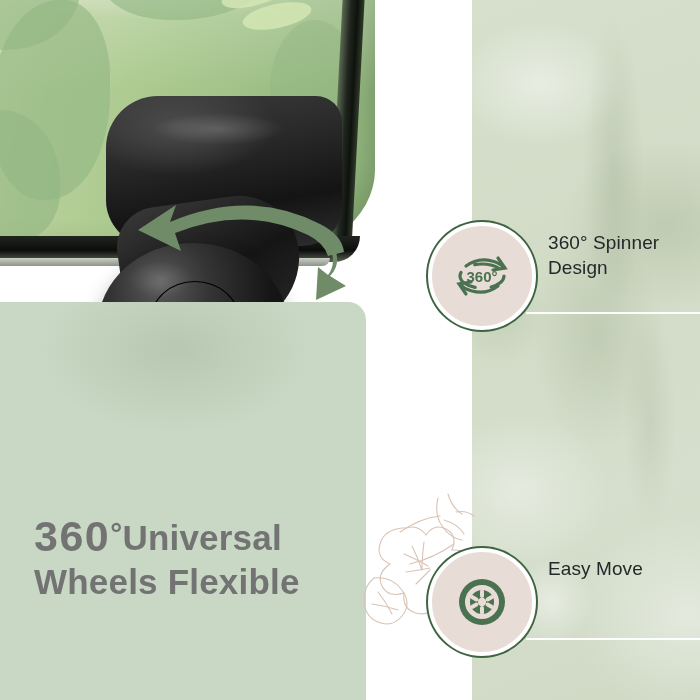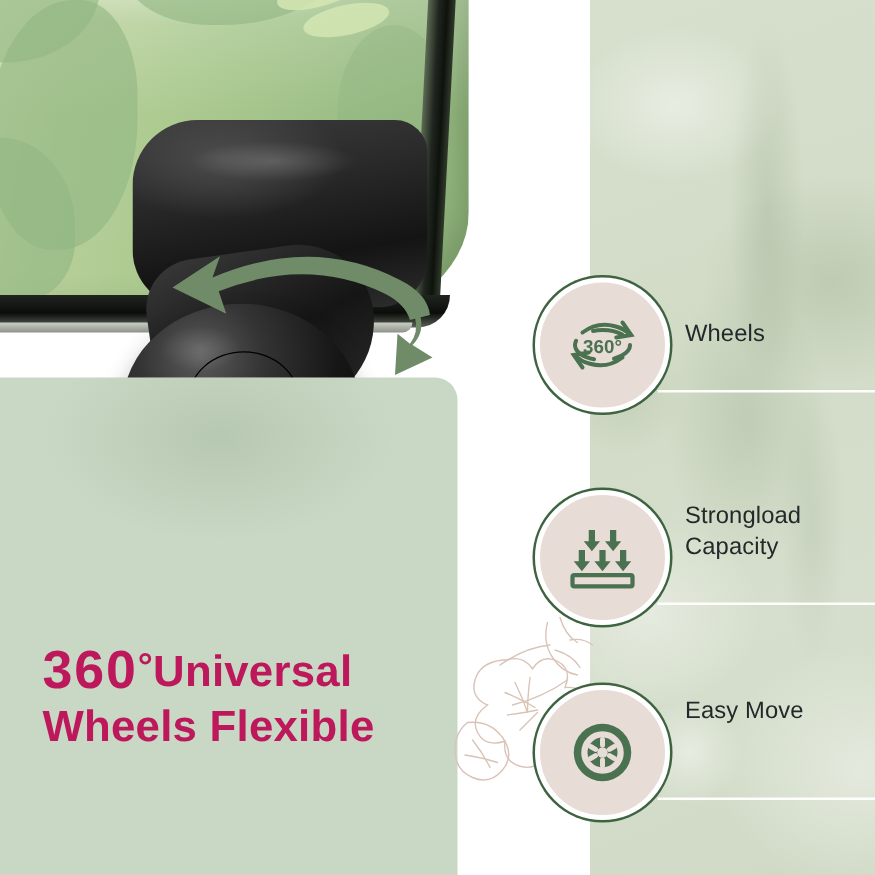--- a/index.html
+++ b/index.html
@@ -146,21 +146,21 @@
     letter-spacing:.1px;
   }
   .fline{
     position:absolute;left:98px;top:90px;width:176px;height:2px;background:#ffffff;opacity:.95;
   }
   .f1 .fline{left:98px;width:176px;}
 
   
   .headline{
     position:absolute;left:34px;top:512px;width:330px;
-    color:#be185d;
+    color:#737373;
     font-family:"Liberation Sans", sans-serif;
     font-weight:700;
     font-size:35px;line-height:44px;
     letter-spacing:.2px;
   }
   .headline .big{
     font-size:43px;letter-spacing:1.5px;vertical-align:-1px;
   }
   .headline .deg{font-size:30px;vertical-align:6px;}
 </style>
@@ -245,49 +245,26 @@
           <path d="M14 18 q12 -9 26 -5 q8 2 12 7"></path>
           <path d="M46 10 l7 10 l-12 2"></path>
           <path d="M46 38 q-12 9 -26 5 q-8 -2 -12 -7"></path>
           <path d="M14 46 l-7 -10 l12 -2"></path>
           <ellipse cx="30" cy="28" rx="22" ry="12" stroke-dasharray="24 16" stroke-dashoffset="6"></ellipse>
         </g>
         <text x="30" y="34" text-anchor="middle" font-family="Liberation Sans, sans-serif" font-size="15" font-weight="700" fill="#4a7250">360°</text>
       </svg>
     </div>
     <div class="flabel">
-      <br>
-      <span>Wheels</span>
+      <span>360° Spinner</span><br>
+      <span>Design</span>
     </div>
     <div class="fline"></div>
   </div>
 
-  <div class="feature f3">
-    <div class="circle">
-      <svg width="56" height="52" viewBox="0 0 56 52">
-        <g fill="#4a7250">
-          <g>
-            <path d="M17 4 h5 v9 h4 l-6.5 8 l-6.5 -8 h4 z"></path>
-            <path d="M34 4 h5 v9 h4 l-6.5 8 l-6.5 -8 h4 z"></path>
-          </g>
-          <g>
-            <path d="M9 20 h5 v9 h4 l-6.5 8 l-6.5 -8 h4 z"></path>
-            <path d="M25.5 20 h5 v9 h4 l-6.5 8 l-6.5 -8 h4 z"></path>
-            <path d="M42 20 h5 v9 h4 l-6.5 8 l-6.5 -8 h4 z"></path>
-          </g>
-        </g>
-        <rect x="4" y="40" width="48" height="9" rx="1.5" fill="none" stroke="#4a7250" stroke-width="3.4"></rect>
-      </svg>
-    </div>
-    <div class="flabel">
-      <span>Strongload</span><br>
-      <span>Capacity</span>
-    </div>
-    <div class="fline"></div>
-  </div>
 
   <div class="feature f4">
     <div class="circle">
       <svg width="58" height="58" viewBox="0 0 58 58">
         <circle cx="29" cy="29" r="23" fill="#4a7250"></circle>
         <circle cx="29" cy="29" r="14.5" fill="none" stroke="#e8dcd6" stroke-width="5"></circle>
         <circle cx="29" cy="29" r="4.2" fill="#e8dcd6"></circle>
         <g stroke="#e8dcd6" stroke-width="4" stroke-linecap="round">
           <path d="M29 18.5 v4.5"></path>
           <path d="M38.5 24.2 l-3.9 2.3"></path>

